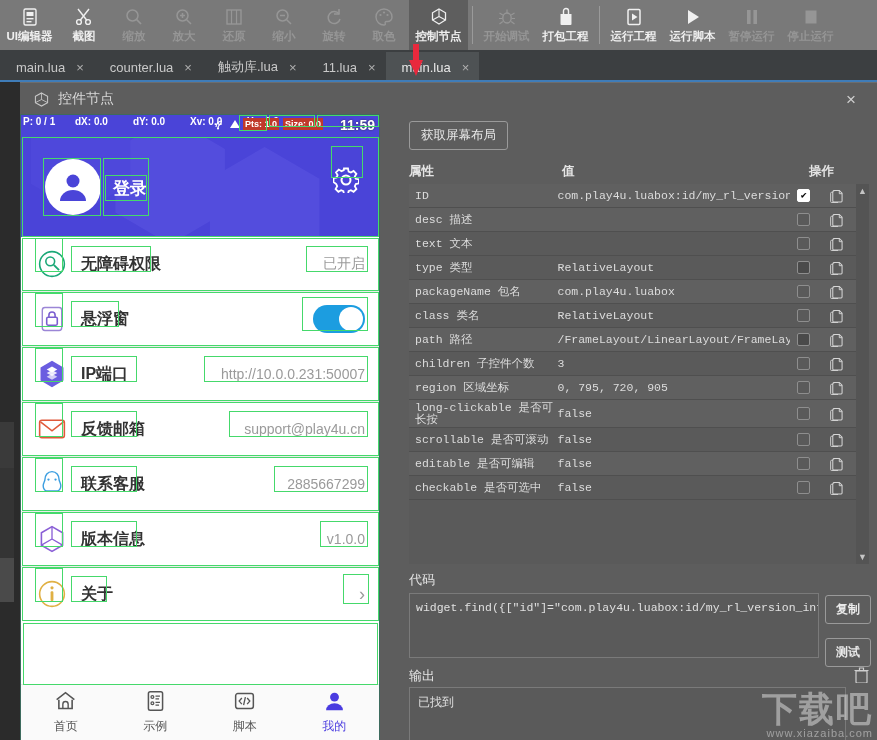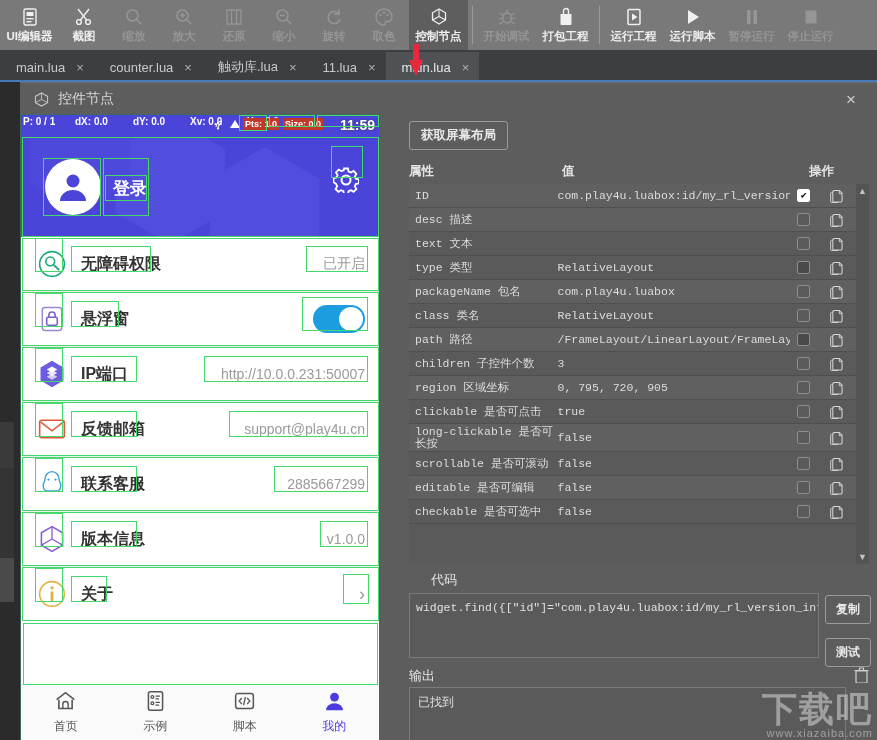--- a/index.html
+++ b/index.html
@@ -146,21 +146,21 @@
   .nav-item.active { color: #4a3ce0; }
 
   
   .ov { position: absolute; border: 1px solid #45d96b; pointer-events: none; }
 
   
   .rpanel { position: absolute; left: 365px; top: 34px; width: 492px; height: 624px; }
   .btn-layout {
     position: absolute; left: 24px; top: 94px; padding: 5px 11px;
     background: #5d5d5d; border: 1px solid #9a9a9a; border-radius: 3px;
-    color: #e9e9e9; font-size: 12.5px; font-weight: bold; cursor: pointer;
+    color: #e9e9e9; font-size: 12.5px; font-weight: normal; cursor: pointer;
   }
   .tbl-head {
     position: absolute; left: 24px; top: 136px; width: 450px; height: 20px;
     color: #e4e4e4; font-size: 12.5px; font-weight: bold;
   }
   .tbl-head .c1 { position: absolute; left: 0; }
   .tbl-head .c2 { position: absolute; left: 153px; }
   .tbl-head .c3 { position: absolute; left: 400px; }
 
   .tbl-wrap {
@@ -764,34 +764,20 @@
                 <span class="chk"></span>
               </span>
               <span class="op">
                 <svg width="13" height="14" viewBox="0 0 14 15">
                   <path d="M4 1.5h6l3 3v8.5a1 1 0 0 1-1 1H4a1 1 0 0 1-1-1v-10a1 1 0 0 1 1-1z" fill="none" stroke="#d6d6d6" stroke-width="1.1"></path>
                   <path d="M10 1.5V5h3" fill="none" stroke="#d6d6d6" stroke-width="1"></path>
                   <path d="M3 3.5H1.7a1 1 0 0 0-1 1v9a1 1 0 0 0 1 1h7" fill="none" stroke="#d6d6d6" stroke-width="1"></path>
                 </svg>
               </span>
             </div>
-            <div class="trow">
-              <span class="k">clickable 是否可点击</span>
-              <span class="v">true</span>
-              <span class="cb">
-                <span class="chk"></span>
-              </span>
-              <span class="op">
-                <svg width="13" height="14" viewBox="0 0 14 15">
-                  <path d="M4 1.5h6l3 3v8.5a1 1 0 0 1-1 1H4a1 1 0 0 1-1-1v-10a1 1 0 0 1 1-1z" fill="none" stroke="#d6d6d6" stroke-width="1.1"></path>
-                  <path d="M10 1.5V5h3" fill="none" stroke="#d6d6d6" stroke-width="1"></path>
-                  <path d="M3 3.5H1.7a1 1 0 0 0-1 1v9a1 1 0 0 0 1 1h7" fill="none" stroke="#d6d6d6" stroke-width="1"></path>
-                </svg>
-              </span>
-            </div>
             <div class="trow alt tall">
               <span class="k">long-clickable 是否可长按</span>
               <span class="v">false</span>
               <span class="cb">
                 <span class="chk"></span>
               </span>
               <span class="op">
                 <svg width="13" height="14" viewBox="0 0 14 15">
                   <path d="M4 1.5h6l3 3v8.5a1 1 0 0 1-1 1H4a1 1 0 0 1-1-1v-10a1 1 0 0 1 1-1z" fill="none" stroke="#d6d6d6" stroke-width="1.1"></path>
                   <path d="M10 1.5V5h3" fill="none" stroke="#d6d6d6" stroke-width="1"></path>
@@ -842,21 +828,21 @@
               </span>
             </div>
           </div>
         <div class="tbl-scroll">
           <div class="up">▲</div>
           <div class="dn">▼</div>
         </div>
       </div>
 
       <div style="position:absolute;left:0;top:448px;width:492px;height:100px;">
-        <div class="sec-label" style="left:24px;top:6px;margin-left:22px;">代码</div>
+        <div class="sec-label" style="left:24px;top:6px;">代码</div>
         <div class="code-box">widget.find({["id"]="com.play4u.luabox:id/my_rl_version_info"})</div>
         <div class="side-btn" style="top:30px;">复制</div>
         <div class="side-btn" style="top:73px;">测试</div>
       </div>
 
       <div style="position:absolute;left:0;top:550px;width:492px;height:100px;">
         <div class="sec-label" style="left:24px;top:0px;">输出</div>
         <div class="trash">
           <svg width="15" height="16" viewBox="0 0 15 16">
             <path d="M2 4 h11 v11 a1 1 0 0 1 -1 1 H3 a1 1 0 0 1 -1 -1 Z" fill="none" stroke="#cfcfcf" stroke-width="1.2"></path>

